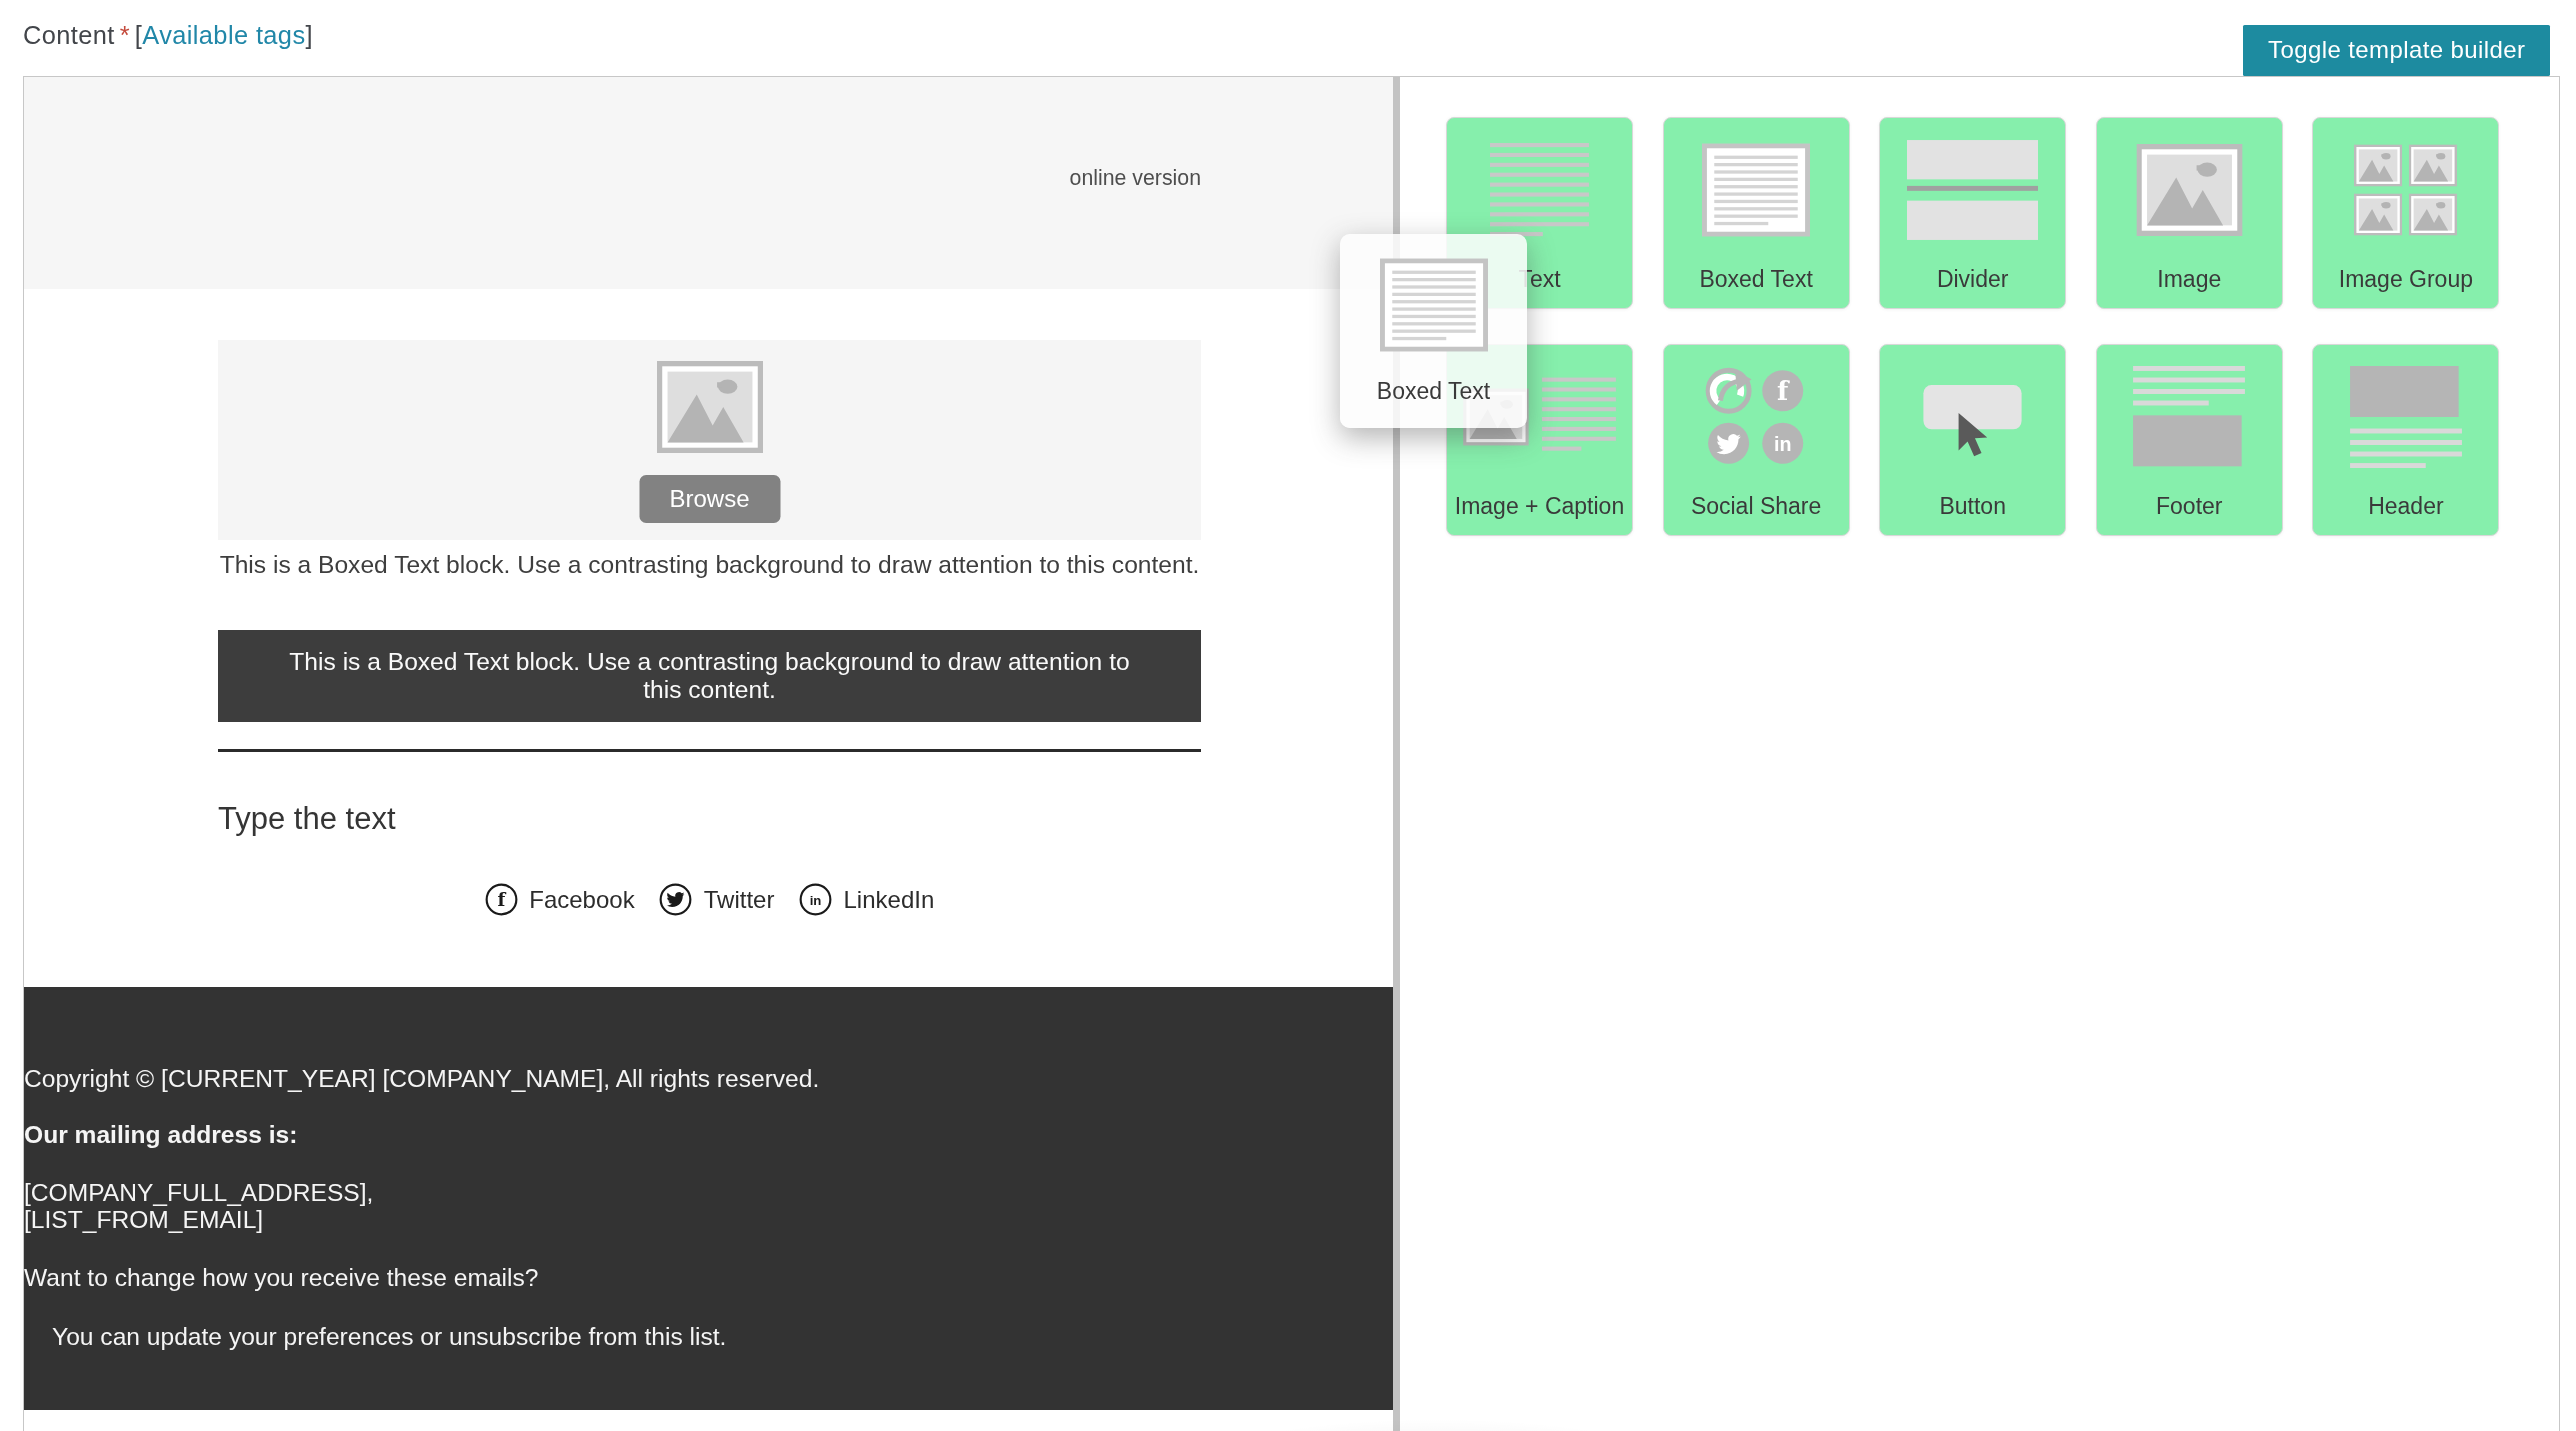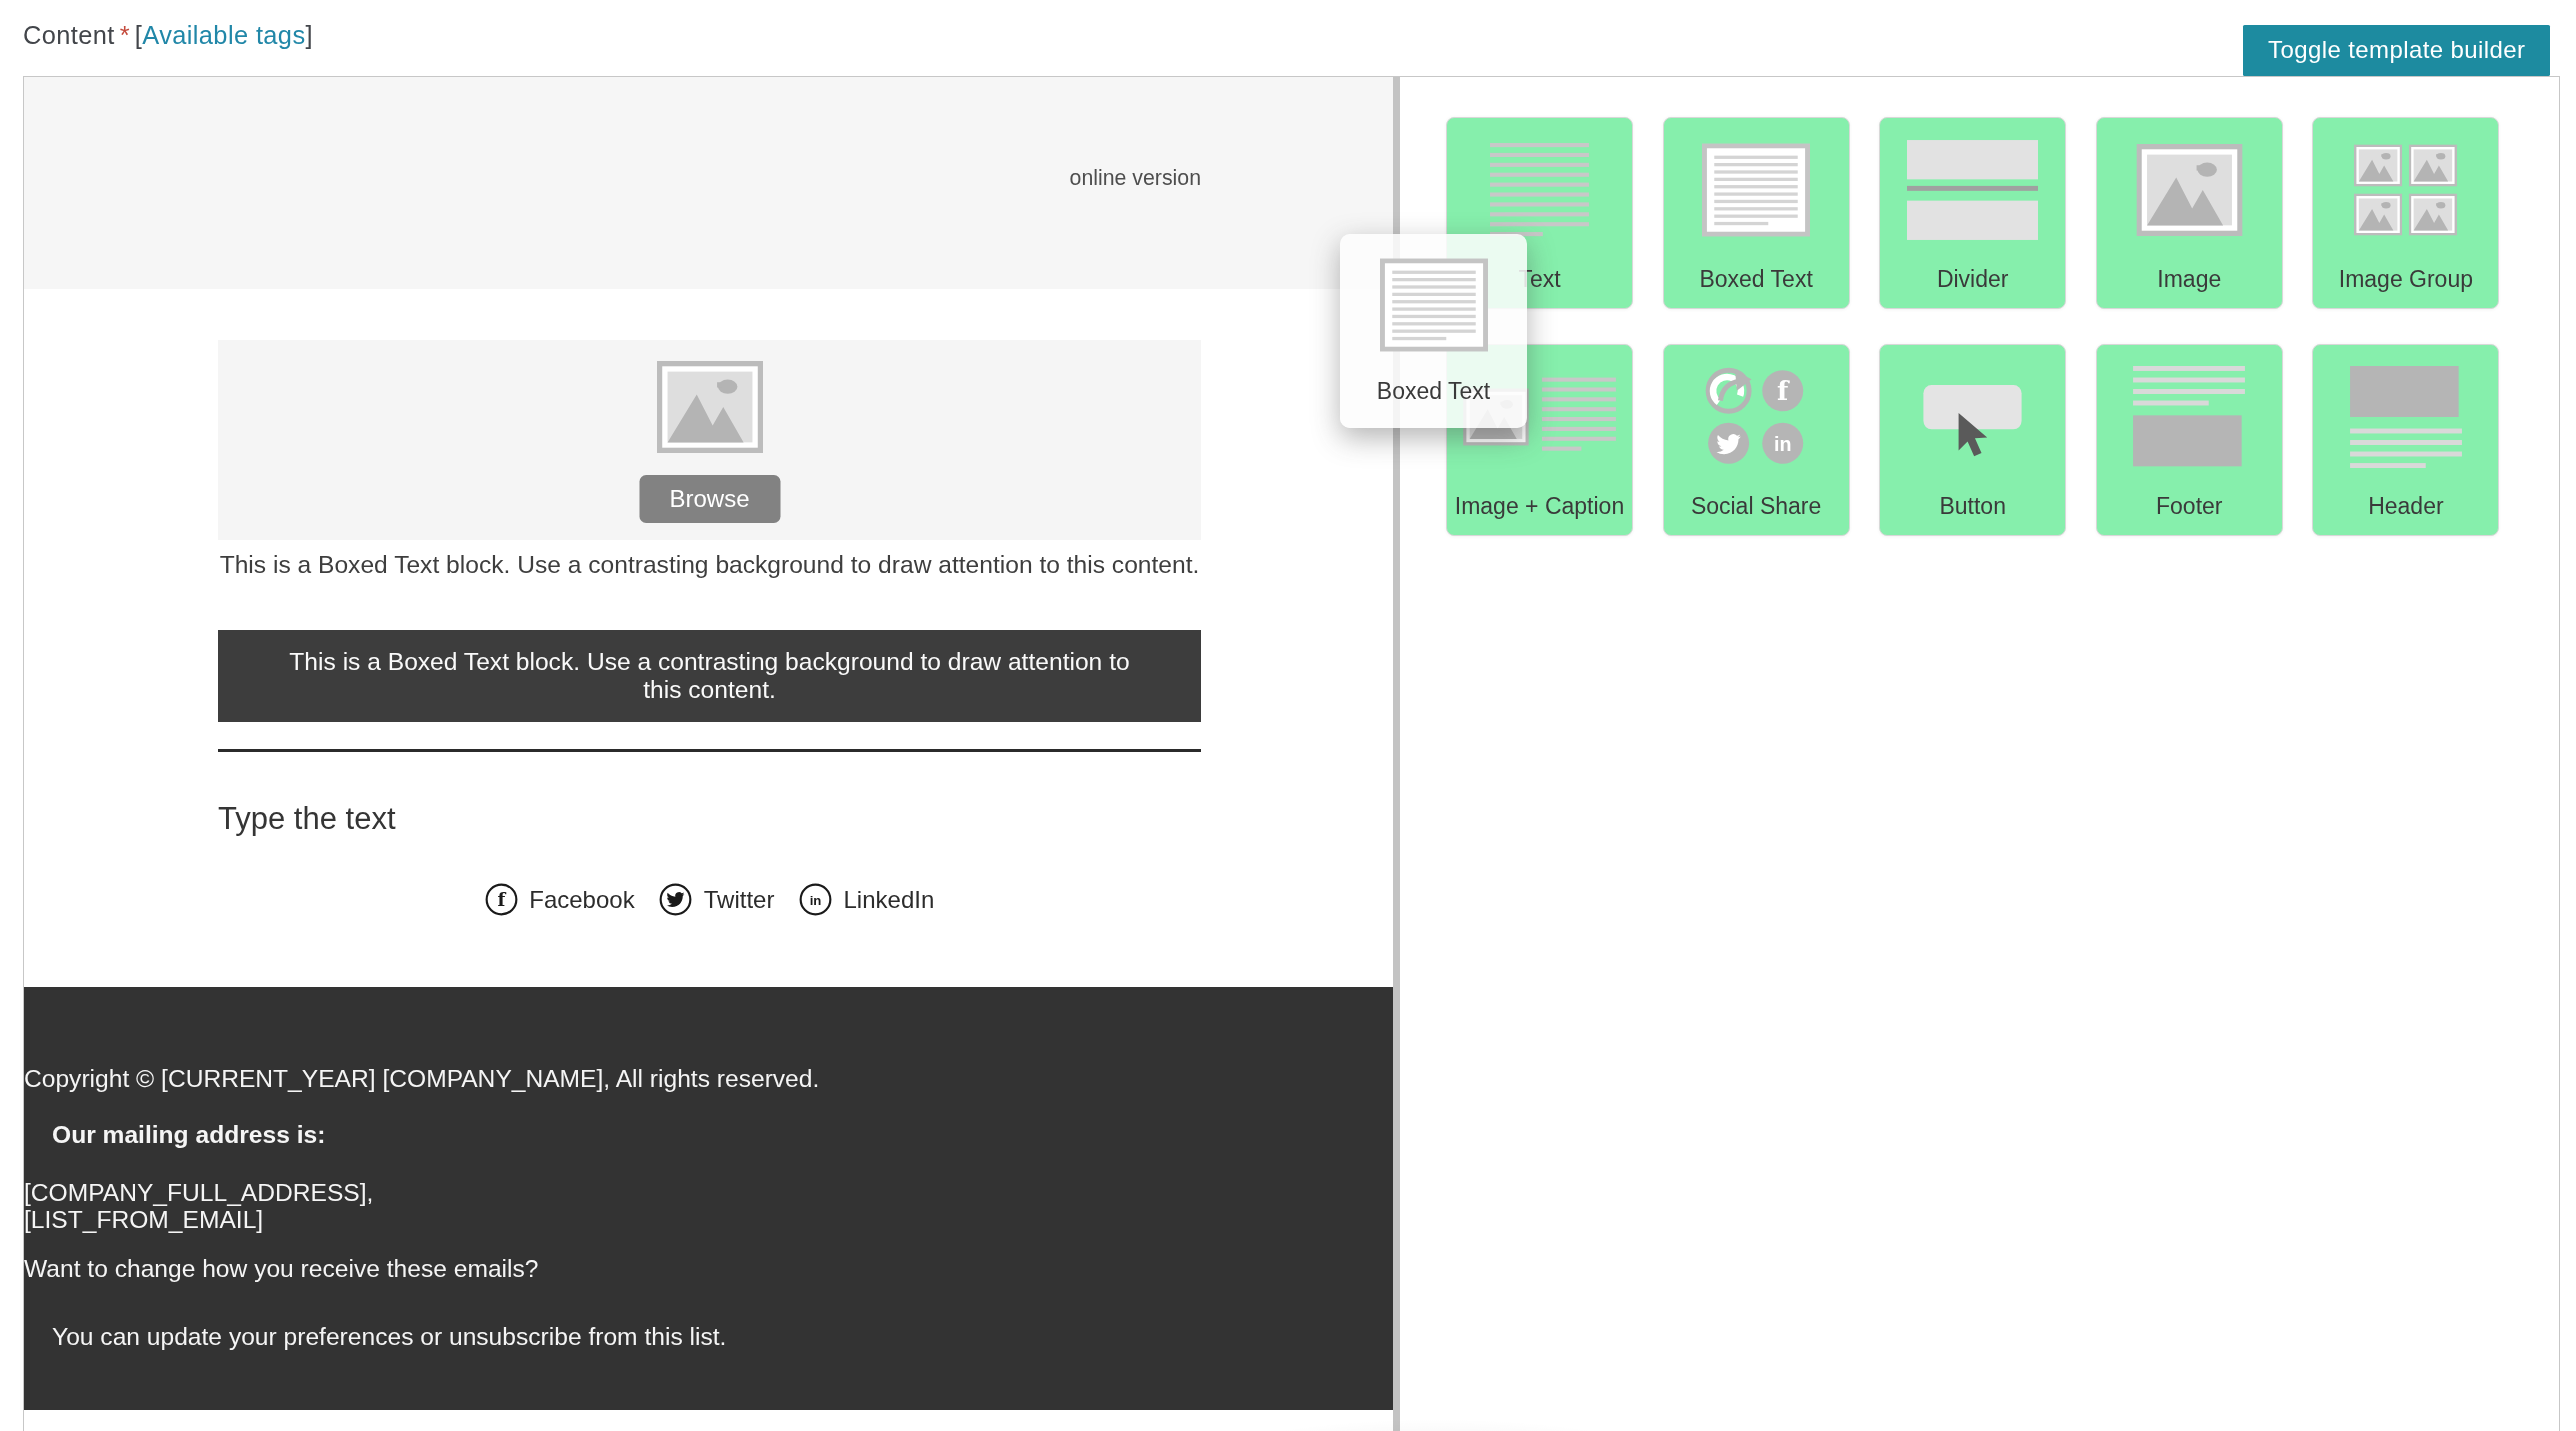--- a/index.html
+++ b/index.html
@@ -47,23 +47,23 @@
 
   .social-row { position:absolute; left:194px; top:798px; width:983px; height:49px;
     display:flex; align-items:center; justify-content:center; gap:24.6px; }
   .social-item { display:flex; align-items:center; gap:11.5px; cursor:pointer; }
   .social-item .lbl { font-size:24px; color:#2c2c2c; }
 
   .email-footer { position:absolute; left:0; top:910px; width:1369px; height:423px;
     background:#333333; color:#f5f5f5; }
   .email-footer div { position:absolute; left:0; width:100%; font-size:24.6px; line-height:27px; }
   .f-copy    { top:78px; }
-  .f-mail    { top:134px; font-weight:bold;padding-left:28px; }
+  .f-mail    { top:134px; font-weight:bold; }
   .f-addr    { top:192px; }
-  .f-want    { top:268px; }
+  .f-want    { top:277px; }
   .f-update  { top:336px;padding-left:28px; }
 
   
   .builder-panel { position:absolute; left:1377px; top:0; right:0; height:100%; background:#fff; }
   .block-grid { margin:40px 0 0 45px; display:grid;
     grid-template-columns:repeat(5,187px); grid-template-rows:192px 192px; gap:35px 29.6px; }
   .block-card { position:relative; background:#86efac; border:0.8px solid #d8d8d8; border-radius:8.2px;
     box-shadow:0 0.8px 3.3px rgba(0,0,0,.05); cursor:grab; }
   .icon-wrap { position:absolute; left:0; top:0; right:0; height:144px;
     display:flex; align-items:center; justify-content:center; }

